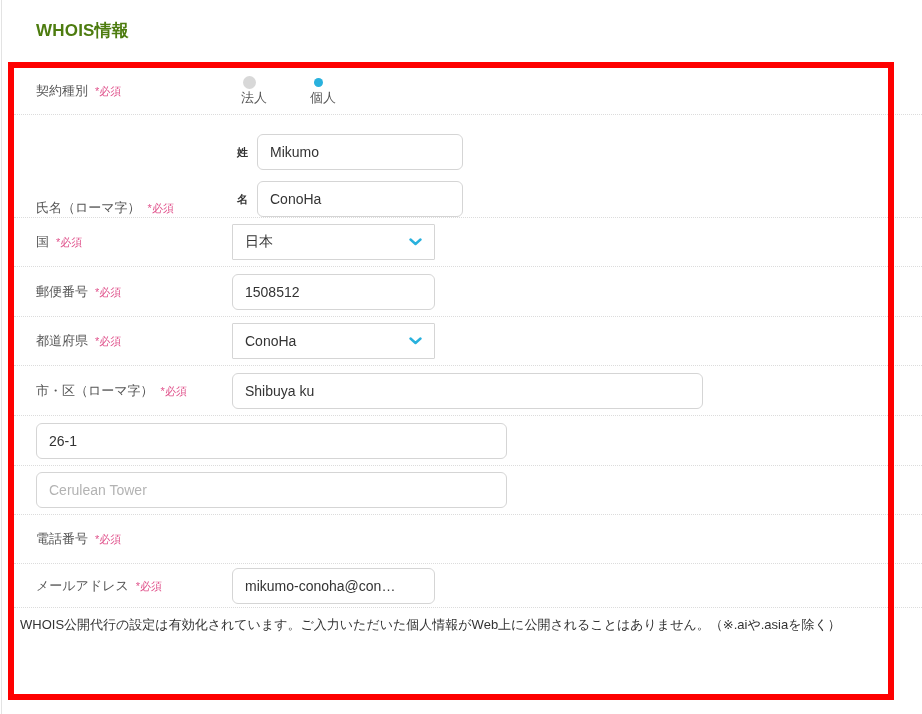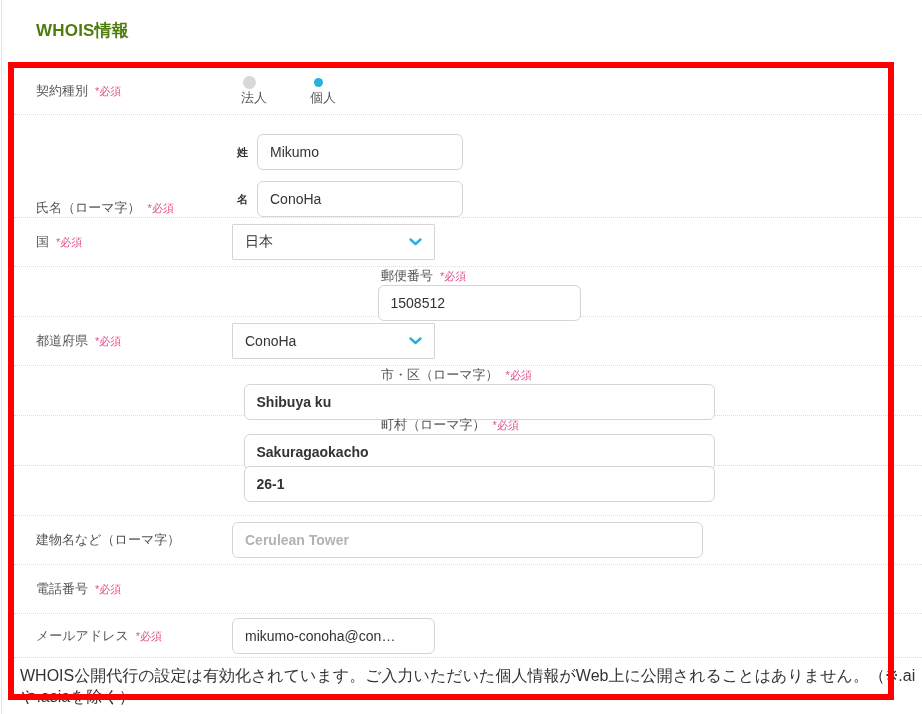--- a/index.html
+++ b/index.html
@@ -40,21 +40,21 @@
   }
   .row {
     display: flex;
     align-items: center;
     padding-left: 22px;
     box-sizing: border-box;
     border-bottom: 1px dotted #dcdcdc;
   }
   .h47  { height: 47px; }
   .h49  { height: 49px; }
-  .h50  { height: 50px; flex-direction: column; }
+  .h50  { height: 50px; }
   .h44  { height: 44px; }
   .h103 { height: 103px; align-items: flex-end; padding-top: 12px; }
   .row-label {
     width: 196px;
     flex-shrink: 0;
     font-size: 13px;
     color: #555555;
   }
   .row-name .row-label { padding-top: 9px; }
   .req {
@@ -73,21 +73,21 @@
     border-radius: 6px;
     padding: 0 12px;
     font-size: 14px;
     color: #333333;
     background: #ffffff;
     font-family: inherit;
     outline: none;
   }
   .text-input::placeholder { color: #b3b3b3; }
   .w-short { width: 203px; }
-  .w-wide  { width: 471px; font-weight: bold; }
+  .w-wide  { width: 471px; }
   .w-name  { width: 206px; }
   .select-box {
     width: 203px;
     height: 36px;
     box-sizing: border-box;
     border: 1px solid #d5d5d5;
     border-radius: 1px;
     background: #ffffff;
     display: flex;
     align-items: center;
@@ -138,21 +138,21 @@
     border-radius: 50%;
     background: #29b1dd;
   }
   .radio-label {
     margin-left: 9px;
     font-size: 13px;
     color: #555555;
   }
   .footer-note {
     padding: 8px 0 0 6px;
-    font-size: 16px;
+    font-size: 13px;
     color: #333333;
   }
   .red-frame {
     position: absolute;
     left: 8px;
     top: 62px;
     width: 886px;
     height: 638px;
     box-sizing: border-box;
     border: 6px solid #fe0000;
@@ -242,39 +242,28 @@
 
     <div class="row h50">
       <div class="row-label">
         <span>市・区（ローマ字）</span><span class="req">*必須</span>
       </div>
       <div class="row-control">
         <input class="text-input w-wide" type="text" value="Shibuya ku" style="">
       </div>
     </div>
 
+
     <div class="row h50">
-      <div class="row-label">
-        <span>町村（ローマ字）</span><span class="req">*必須</span>
-      </div>
-      <div class="row-control">
-        <input class="text-input w-wide" type="text" value="Sakuragaokacho" style="">
-      </div>
-    </div>
-
-    <div class="row h50">
       <div class="row-control">
         <input class="text-input w-wide" type="text" value="26-1" style="">
       </div>
     </div>
 
     <div class="row h49">
-      <div class="row-label">
-        <span>建物名など（ローマ字）</span>
-      </div>
       <div class="row-control">
         <input class="text-input w-wide" type="text" placeholder="Cerulean Tower" style="">
       </div>
     </div>
 
     <div class="row h49">
       <div class="row-label">
         <span>電話番号</span><span class="req">*必須</span>
       </div>
     </div>

